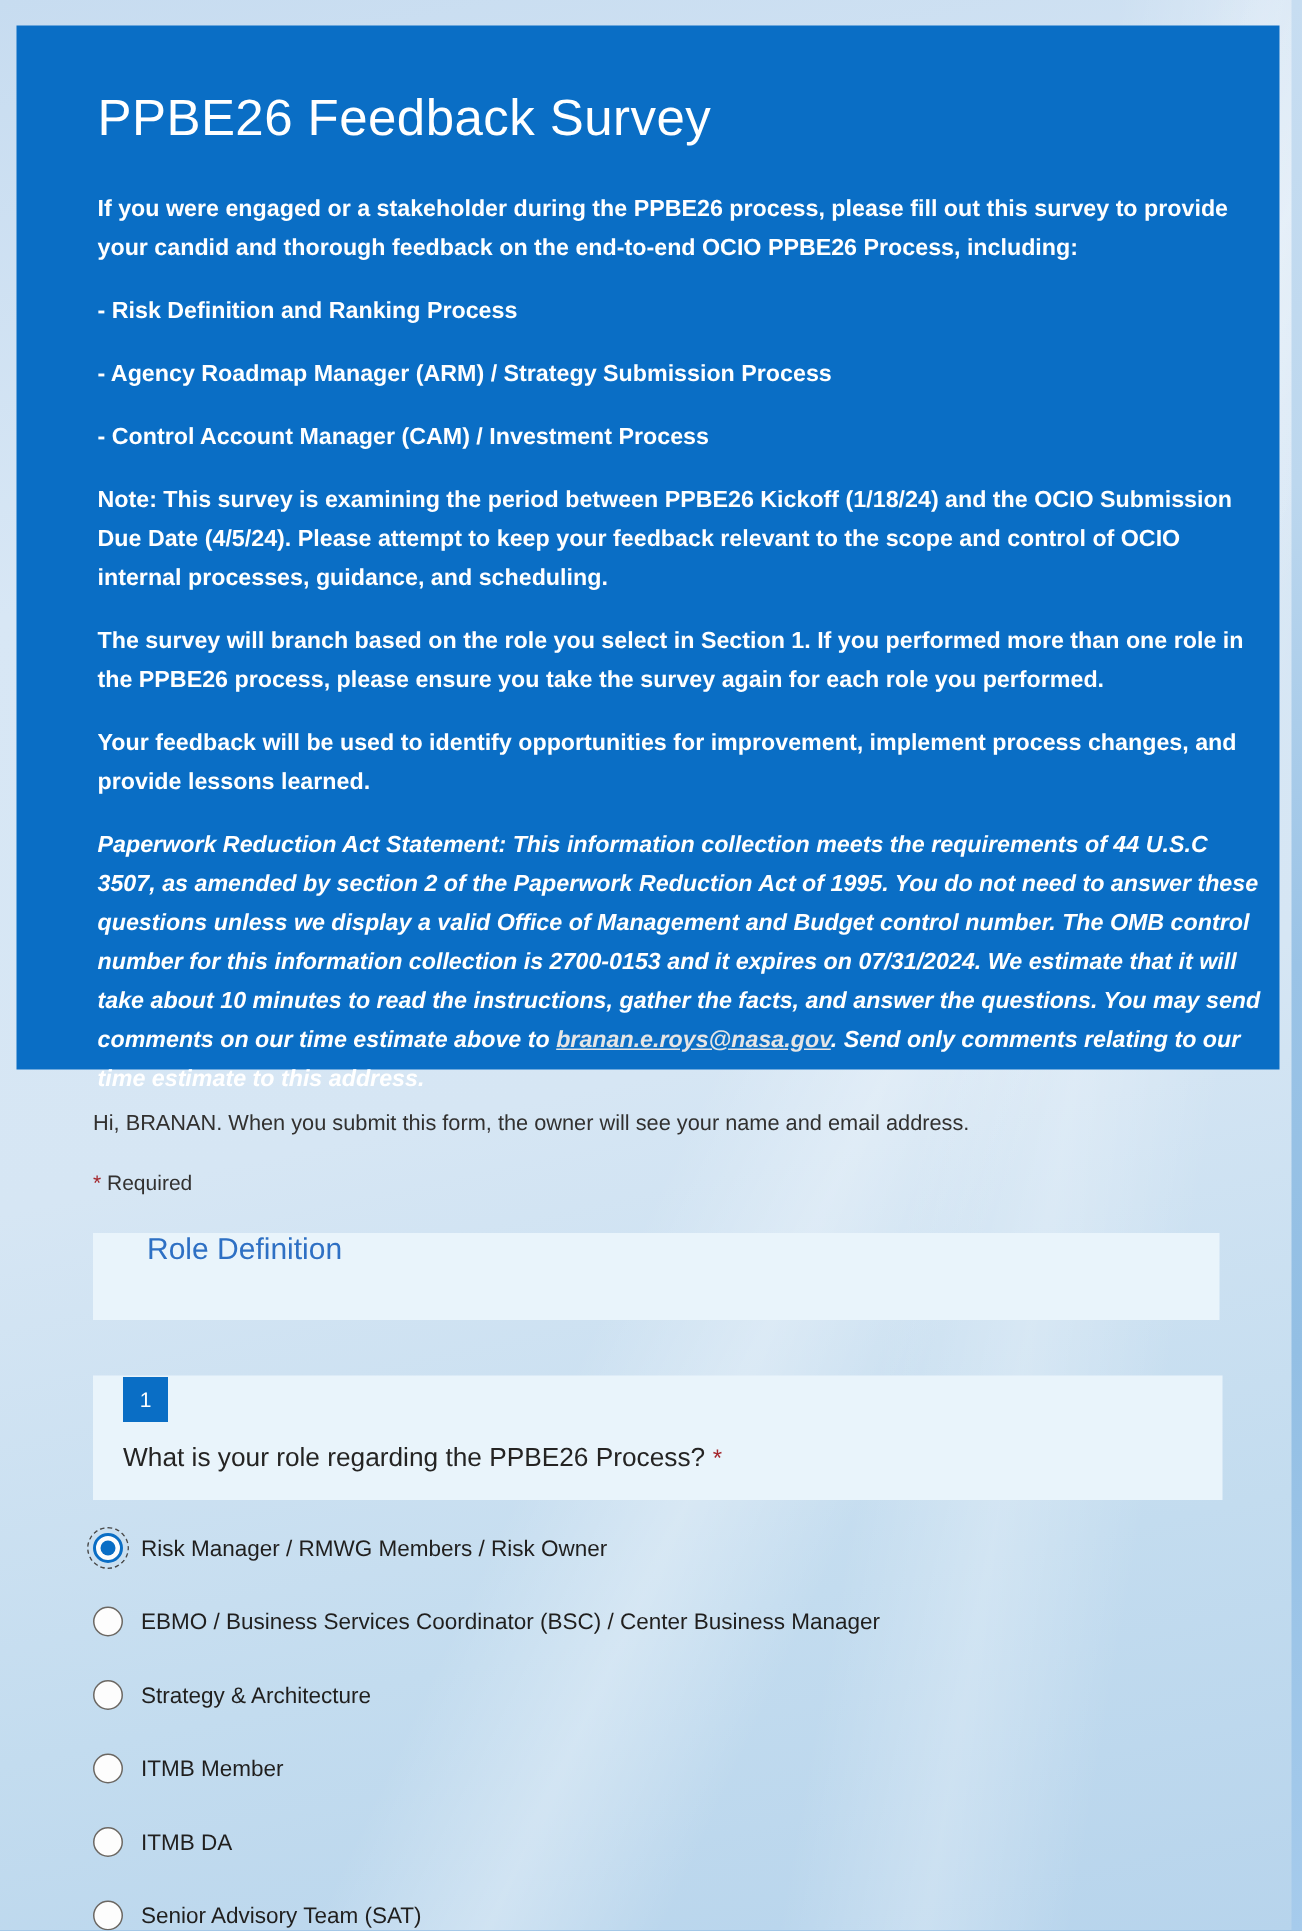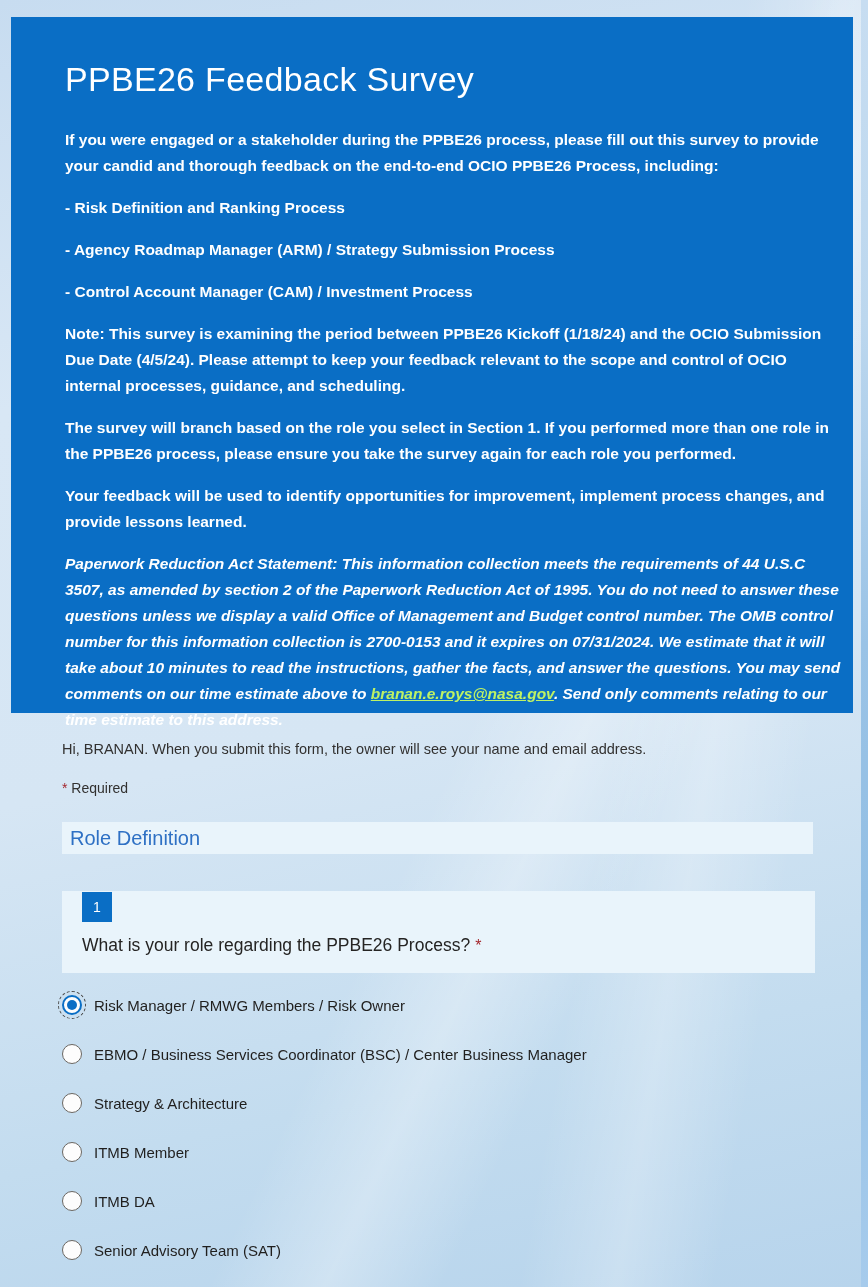--- a/index.html
+++ b/index.html
@@ -25,34 +25,34 @@
     background:#0a6ec5; color:#ffffff;
     padding:42px 6px 0 54px; box-sizing:border-box;
   }
   .header-panel h1 {
     margin:0 0 27px; font-size:34px; font-weight:300; line-height:1.2; letter-spacing:0.3px;
   }
   .header-panel p {
     margin:0 0 16px; font-size:15.5px; line-height:26px; font-weight:700;
   }
   .pra { font-style:italic; }
-  .email-link { color:#bef264; text-decoration:underline; font-style:italic; cursor:pointer; }
+  .email-link { color:#e5e5e5; text-decoration:underline; font-style:italic; cursor:pointer; }
 
   
   .form-body {
     position:absolute; top:713px; left:0; width:868px; height:574px;
     padding:28px 0 0 62px; box-sizing:border-box; color:#323130;
   }
   .greeting { margin:0; font-size:14.5px; line-height:17px; }
   .required-note { margin:22px 0 0; font-size:14px; line-height:17px; color:#323130; }
   .req-star { color:#a4262c; }
 
   .section-banner {
-    margin-top:25px; width:751px; height:32px; background:#e9f4fb;
-    display:flex; align-items:center; padding-left:8px; box-sizing:border-box;
+    margin-top:25px; width:751px; height:58px; background:#e9f4fb;
+    display:flex; padding-left:36px; box-sizing:border-box;
   }
   .section-banner span { font-size:20px; color:#2e70c4; font-weight:400; }
 
   .question-card {
     margin-top:37px; width:753px; background:#e9f4fb;
     padding:1px 0 17px 0; box-sizing:border-box;
   }
   .q-number {
     width:30px; height:30px; margin-left:20px; background:#0a6ec5; color:#ffffff;
     font-size:14px; display:flex; align-items:center; justify-content:center;

